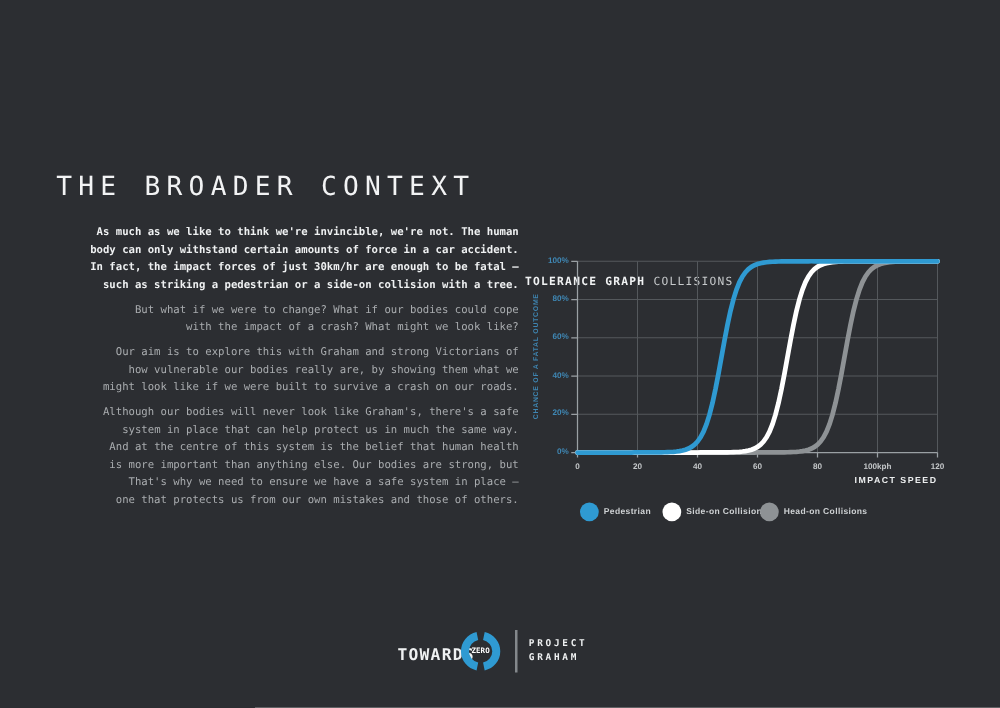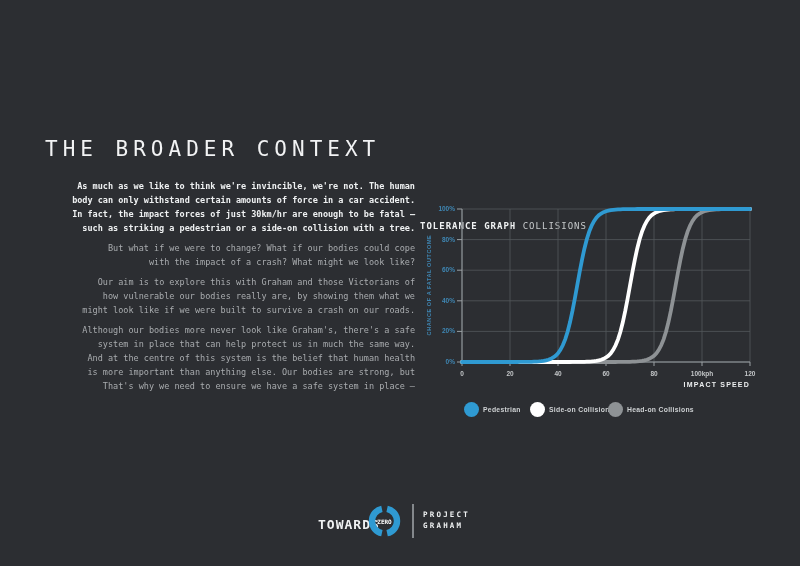--- a/index.html
+++ b/index.html
@@ -86,30 +86,31 @@
         <div class="line">As much as we like to think we're invincible, we're not. The human</div>
         <div class="line">body can only withstand certain amounts of force in a car accident.</div>
         <div class="line">In fact, the impact forces of just 30km/hr are enough to be fatal –</div>
         <div class="line">such as striking a pedestrian or a side-on collision with a tree.</div>
       </div>
       <div class="para">
         <div class="line">But what if we were to change? What if our bodies could cope</div>
         <div class="line">with the impact of a crash? What might we look like?</div>
       </div>
       <div class="para">
-        <div class="line">Our aim is to explore this with Graham and those Victorians of</div>
+        <div class="line">Our aim is to explore this with Graham and strong Victorians of</div>
         <div class="line">how vulnerable our bodies really are, by showing them what we</div>
         <div class="line">might look like if we were built to survive a crash on our roads.</div>
       </div>
       <div class="para">
-        <div class="line">Although our bodies more never look like Graham's, there's a safe</div>
+        <div class="line">Although our bodies will never look like Graham's, there's a safe</div>
         <div class="line">system in place that can help protect us in much the same way.</div>
         <div class="line">And at the centre of this system is the belief that human health</div>
         <div class="line">is more important than anything else. Our bodies are strong, but</div>
         <div class="line">That's why we need to ensure we have a safe system in place –</div>
+        <div class="line">one that protects us from our own mistakes and those of others.</div>
       </div>
     </div>
 
   <div class="abs chart-title">
     <span class="t-bold">TOLERANCE GRAPH</span><span> </span><span class="t-light">COLLISIONS</span>
   </div>
 
   <div class="abs y-axis-label">CHANCE OF A FATAL OUTCOME</div>
 
   <svg class="abs" id="chart-svg" style="left:450px;top:195px;" width="310" height="175" viewBox="0 0 310 175">

